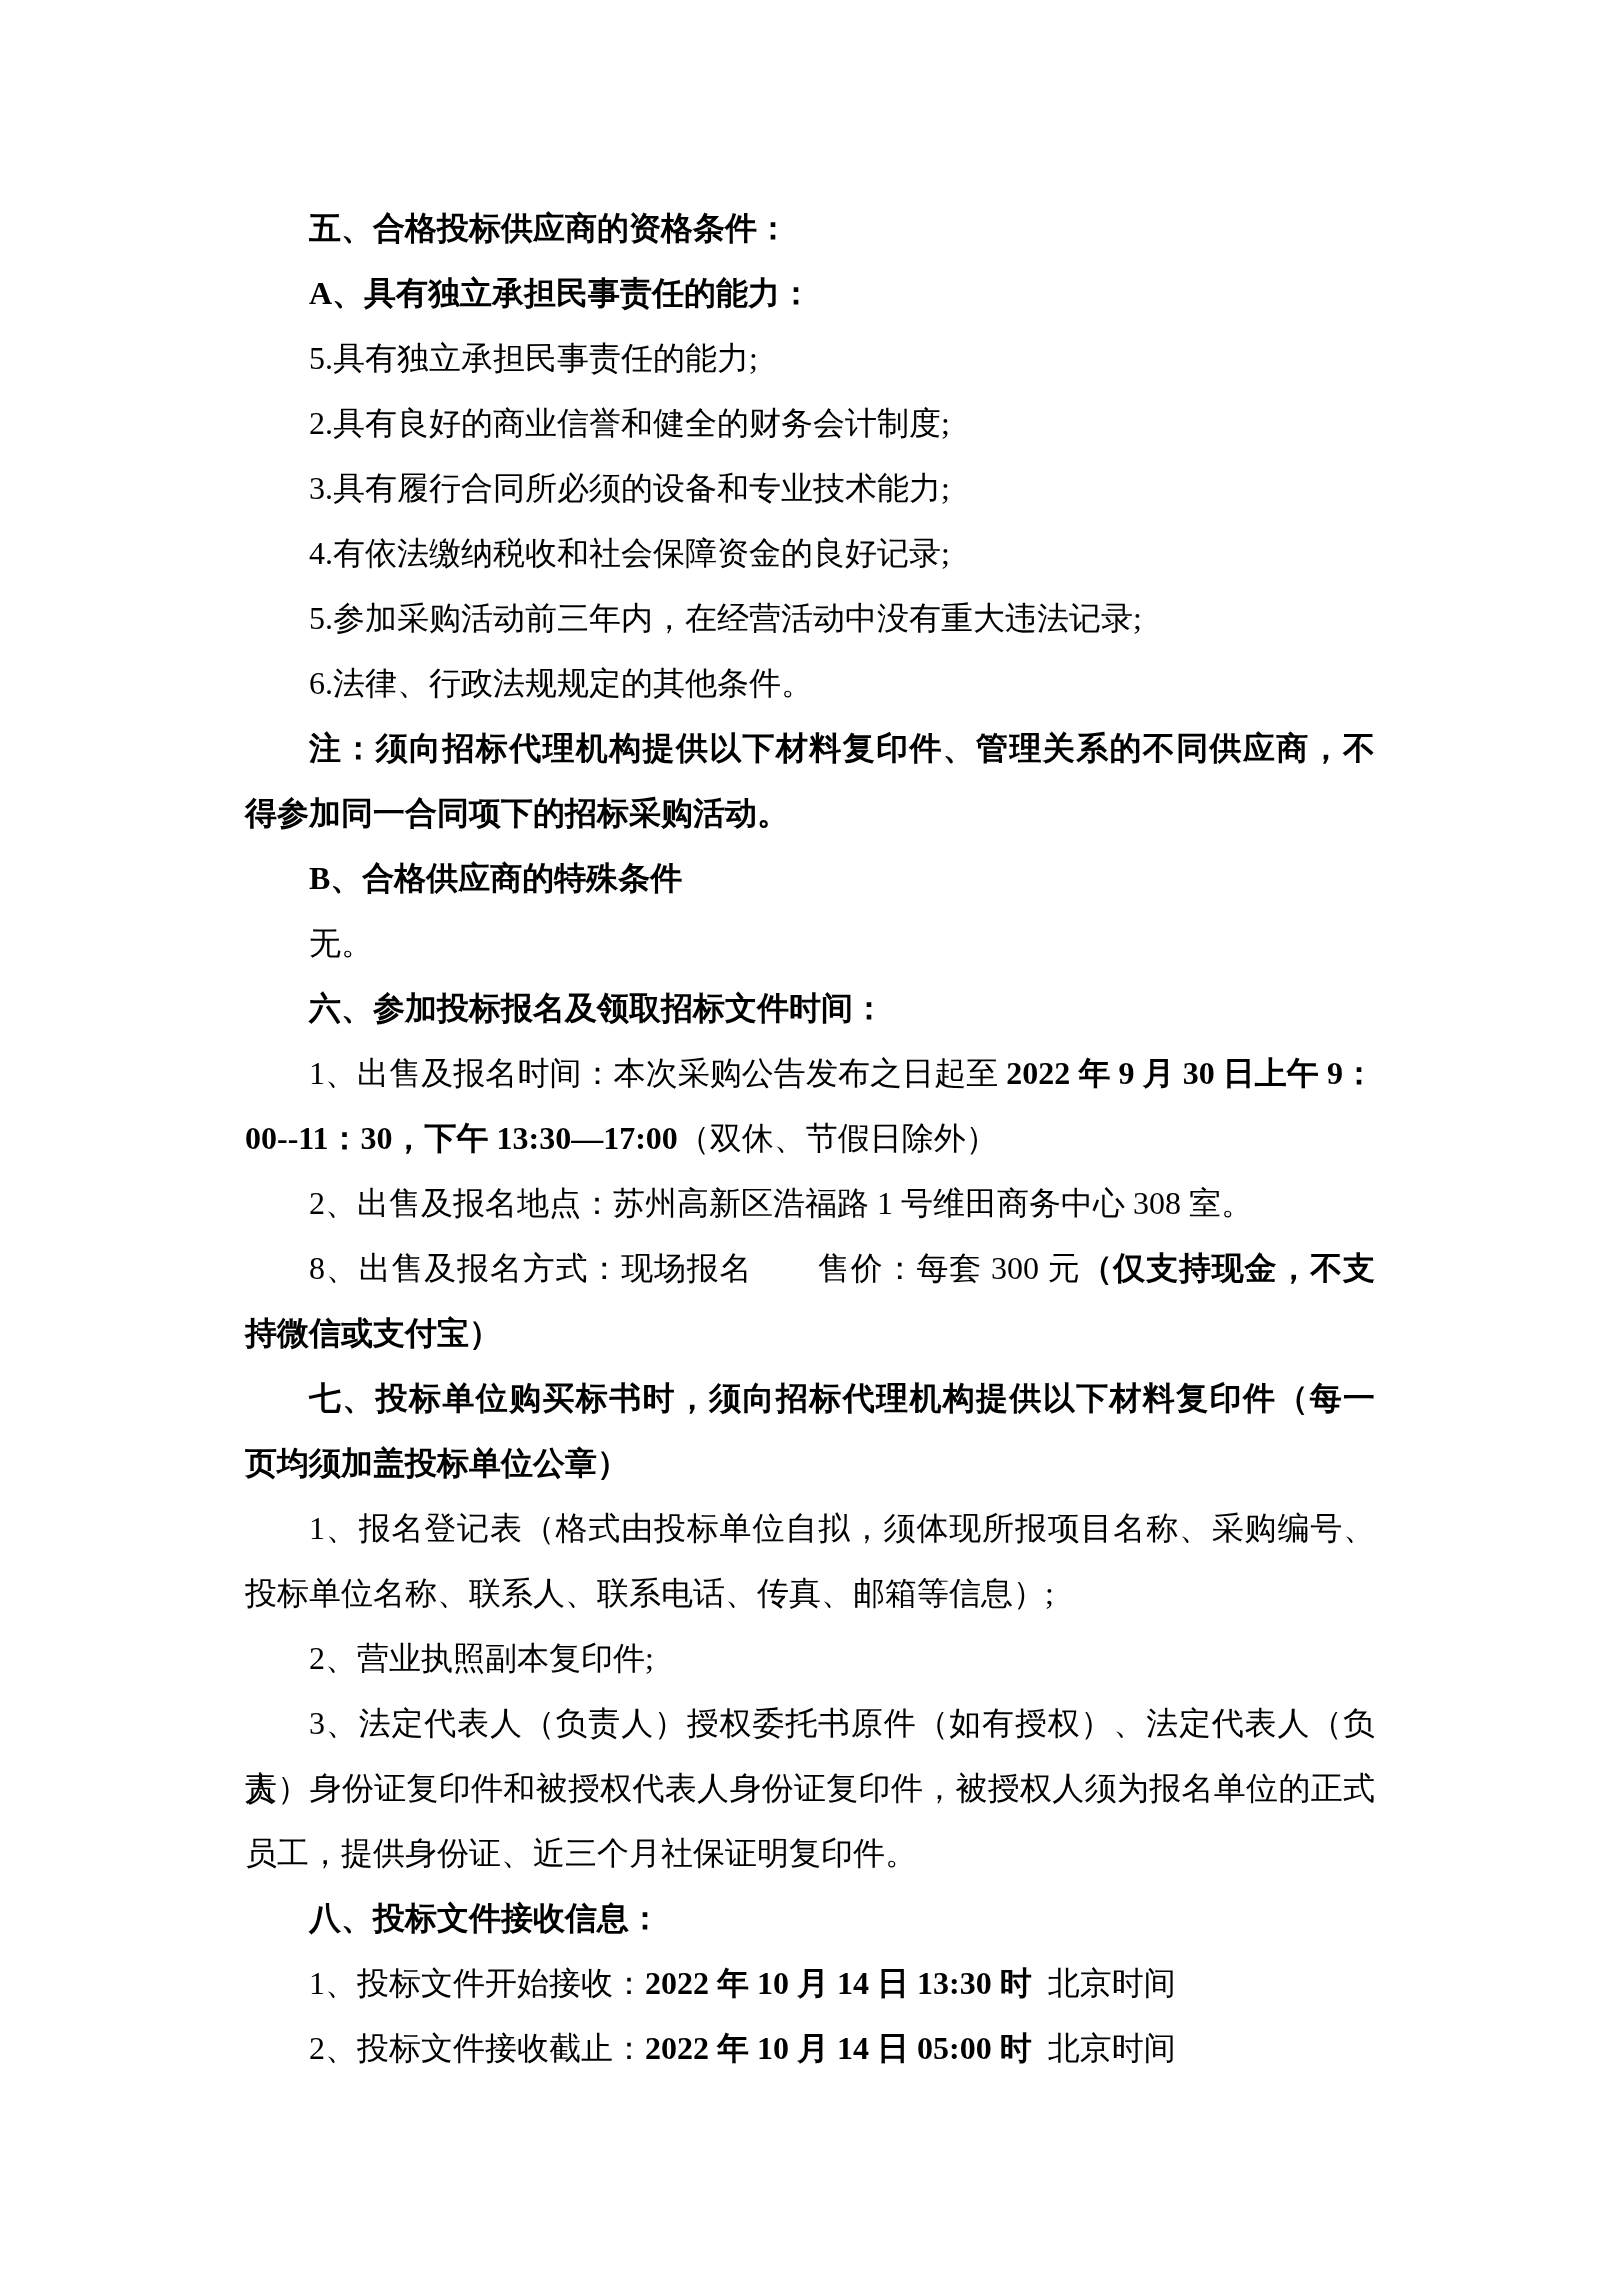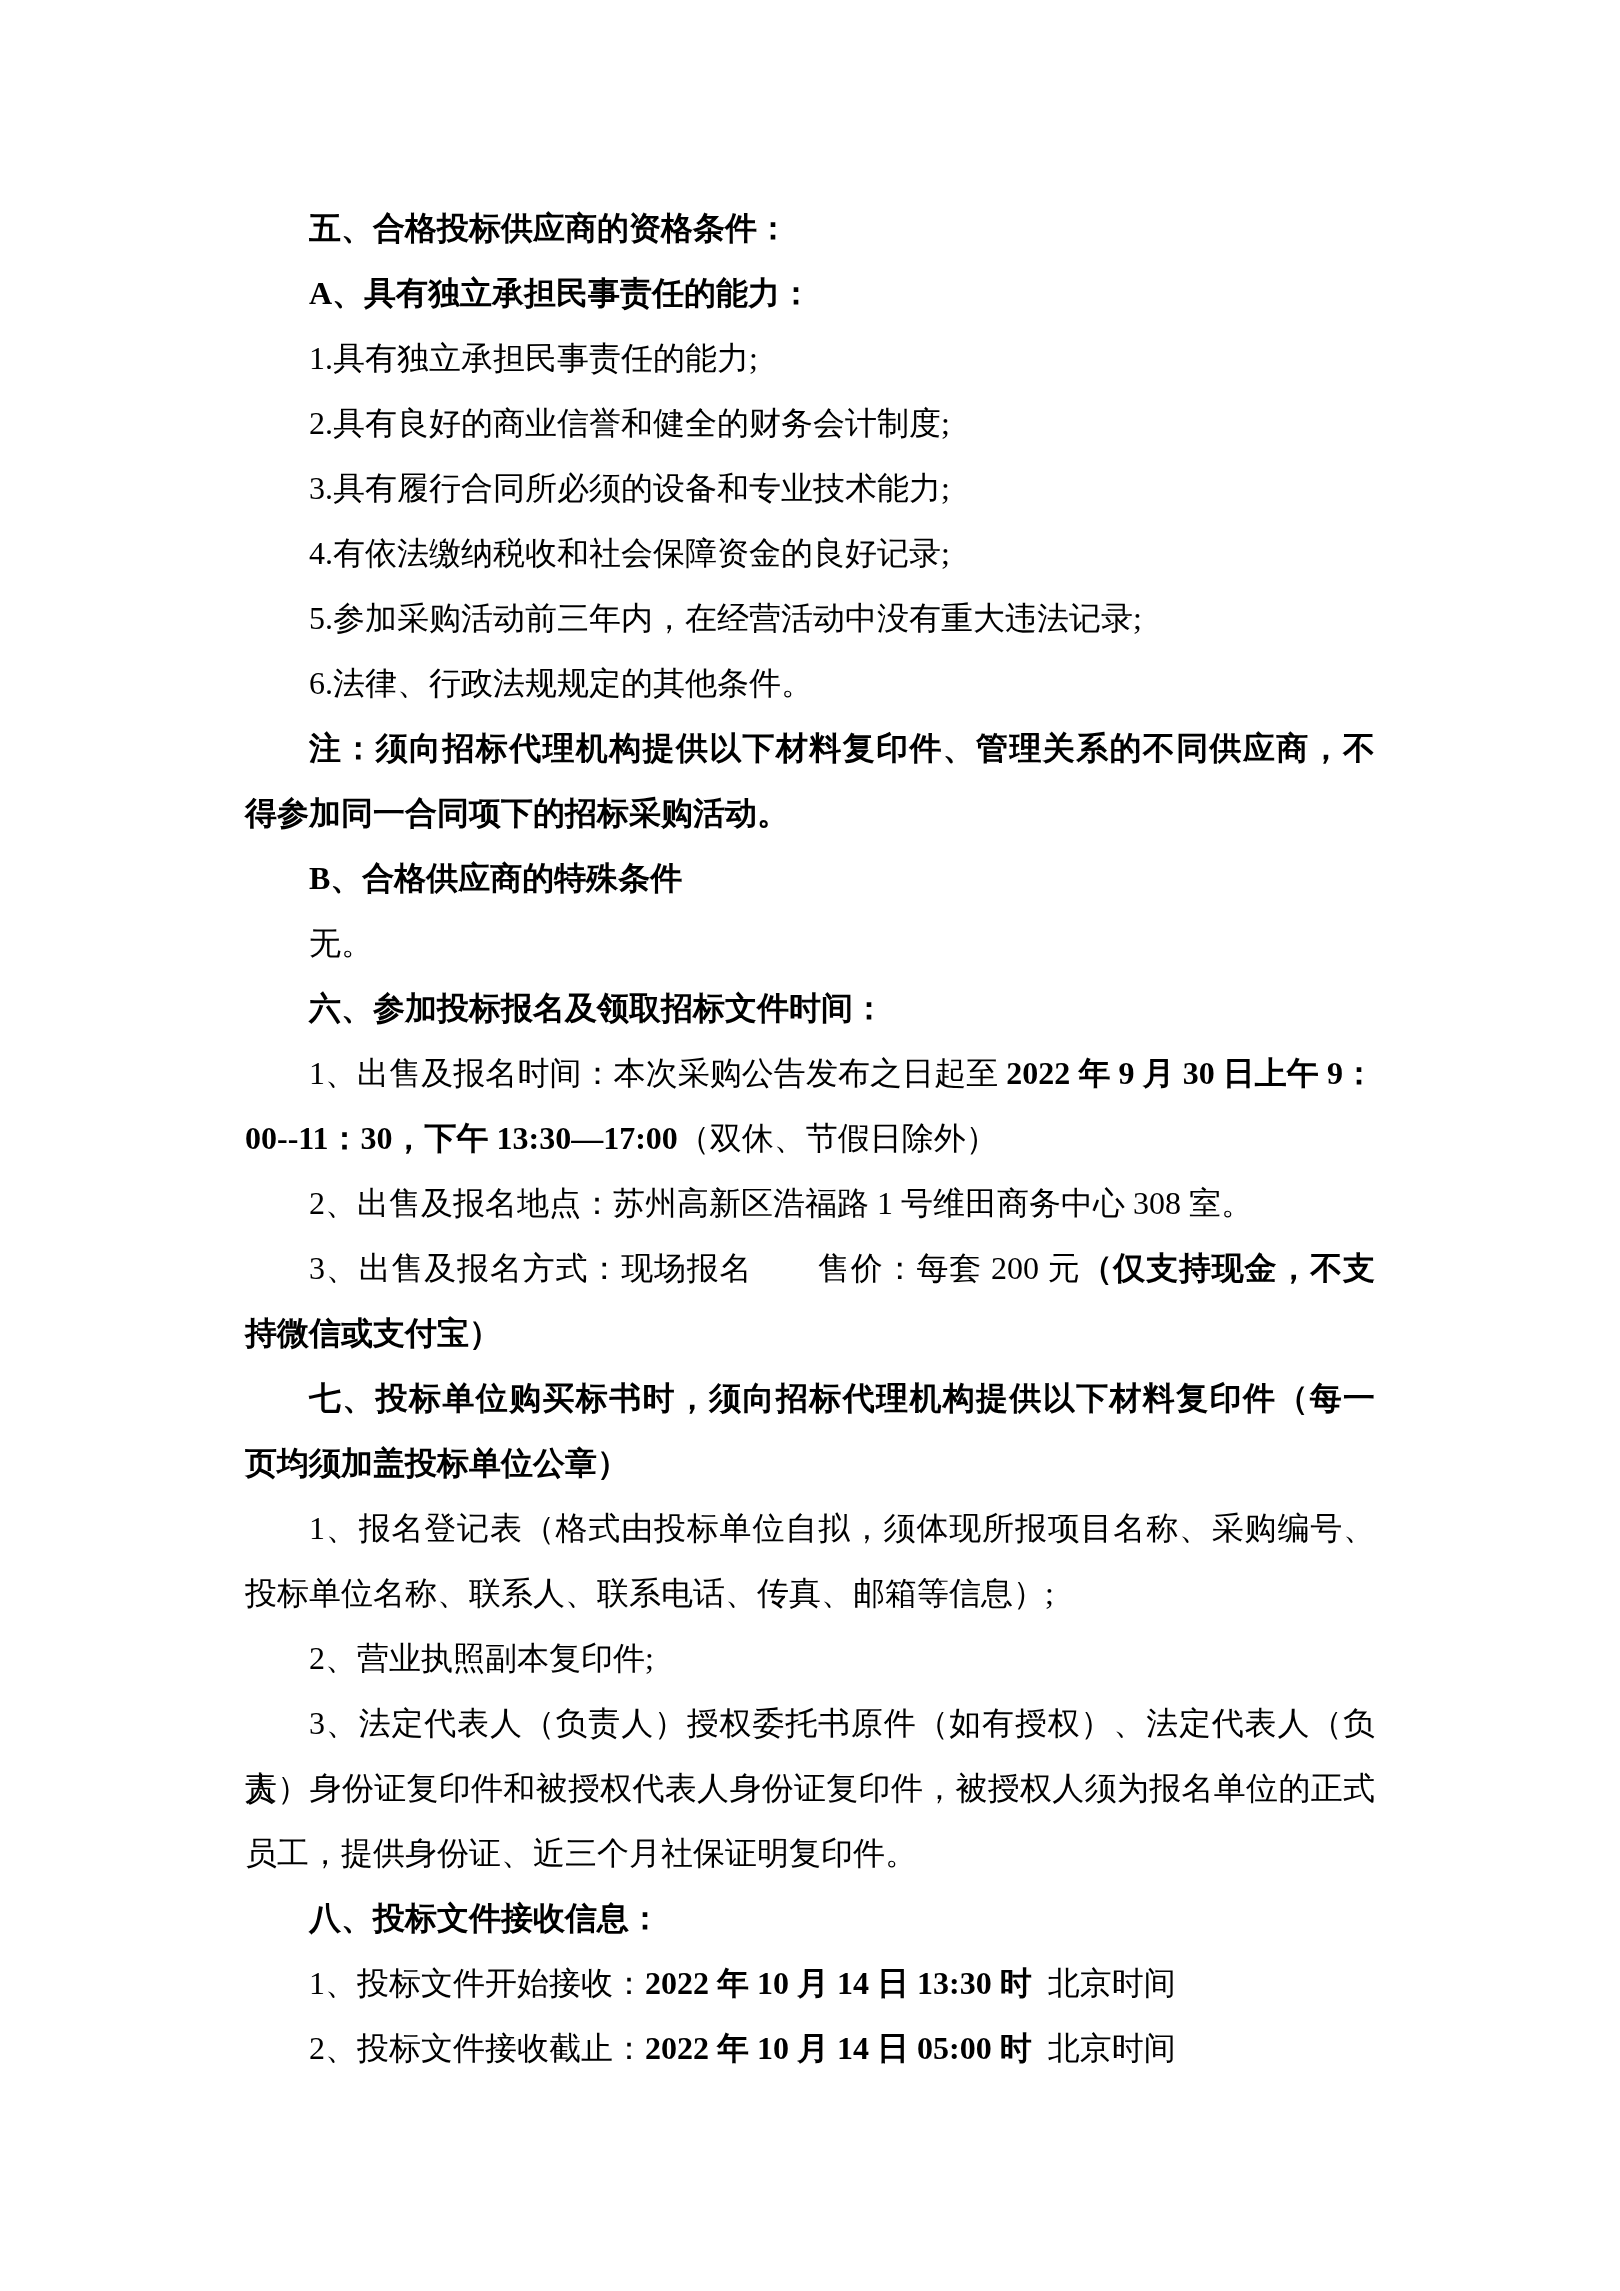--- a/index.html
+++ b/index.html
@@ -37,21 +37,21 @@
 </head>
 <body>
 
 <div class="page">
   <div class="content">
 
     <div class="line indent"><span class="seg"></span><span class="seg b">五、合格投标供应商的资格条件：</span><span class="seg"></span></div>
 
     <div class="line indent"><span class="seg"></span><span class="seg b">A、具有独立承担民事责任的能力：</span><span class="seg"></span></div>
 
-    <div class="line indent"><span class="seg">1.具有独立承担民事责任的能力;</span><span class="seg b"></span><span class="seg"></span></div>
+    <div class="line indent"><span class="seg">5.具有独立承担民事责任的能力;</span><span class="seg b"></span><span class="seg"></span></div>
 
     <div class="line indent"><span class="seg">2.具有良好的商业信誉和健全的财务会计制度;</span><span class="seg b"></span><span class="seg"></span></div>
 
     <div class="line indent"><span class="seg">3.具有履行合同所必须的设备和专业技术能力;</span><span class="seg b"></span><span class="seg"></span></div>
 
     <div class="line indent"><span class="seg">4.有依法缴纳税收和社会保障资金的良好记录;</span><span class="seg b"></span><span class="seg"></span></div>
 
     <div class="line indent"><span class="seg">5.参加采购活动前三年内，在经营活动中没有重大违法记录;</span><span class="seg b"></span><span class="seg"></span></div>
 
     <div class="line indent"><span class="seg">6.法律、行政法规规定的其他条件。</span><span class="seg b"></span><span class="seg"></span></div>
@@ -65,21 +65,21 @@
     <div class="line indent"><span class="seg">无。</span><span class="seg b"></span><span class="seg"></span></div>
 
     <div class="line indent"><span class="seg"></span><span class="seg b">六、参加投标报名及领取招标文件时间：</span><span class="seg"></span></div>
 
     <div class="line indent fill"><span class="seg">1、出售及报名时间：本次采购公告发布之日起至 </span><span class="seg b">2022 年 9 月 30 日上午 9：</span><span class="seg"></span></div>
 
     <div class="line"><span class="seg b">00--11：30，下午 13:30—17:00</span><span class="seg">（双休、节假日除外）</span></div>
 
     <div class="line indent"><span class="seg">2、出售及报名地点：苏州高新区浩福路 1 号维田商务中心 308 室。</span><span class="seg b"></span><span class="seg"></span></div>
 
-    <div class="line indent fill"><span class="seg">3、出售及报名方式：现场报名　　售价：每套 200 元</span><span class="seg b">（仅支持现金，不支</span><span class="seg"></span></div>
+    <div class="line indent fill"><span class="seg">8、出售及报名方式：现场报名　　售价：每套 300 元</span><span class="seg b">（仅支持现金，不支</span><span class="seg"></span></div>
 
     <div class="line"><span class="seg"></span><span class="seg b">持微信或支付宝）</span><span class="seg"></span></div>
 
     <div class="line indent fill"><span class="seg"></span><span class="seg b">七、投标单位购买标书时，须向招标代理机构提供以下材料复印件（每一</span><span class="seg"></span></div>
 
     <div class="line"><span class="seg"></span><span class="seg b">页均须加盖投标单位公章）</span><span class="seg"></span></div>
 
     <div class="line indent fill"><span class="seg">1、报名登记表（格式由投标单位自拟，须体现所报项目名称、采购编号、</span><span class="seg b"></span><span class="seg"></span></div>
 
     <div class="line"><span class="seg">投标单位名称、联系人、联系电话、传真、邮箱等信息）;</span><span class="seg b"></span><span class="seg"></span></div>

